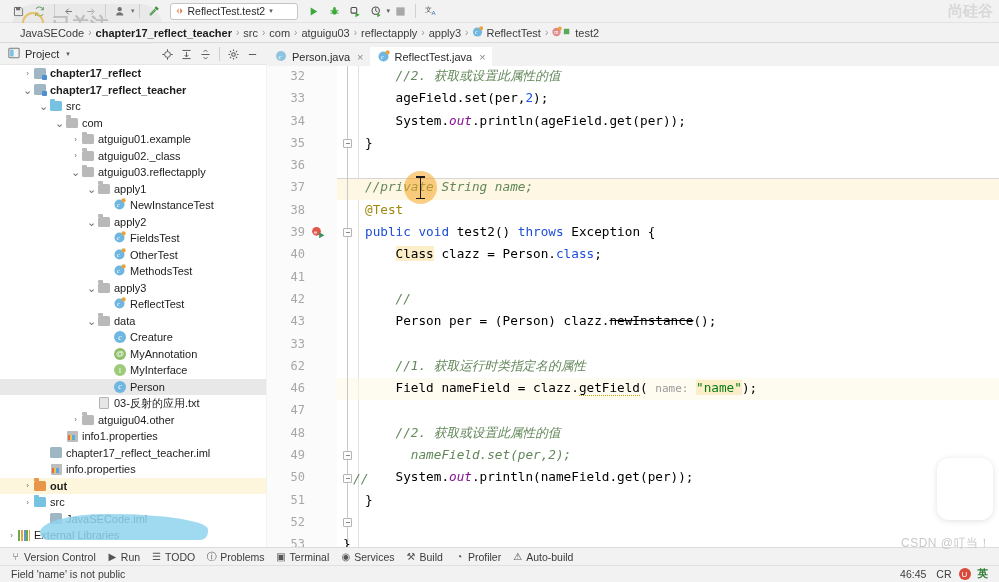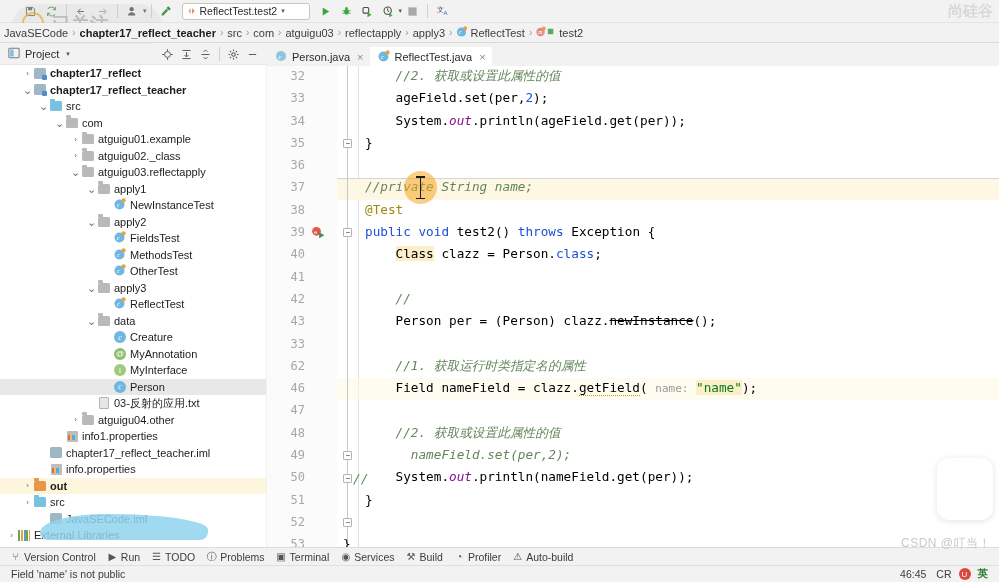--- a/index.html
+++ b/index.html
@@ -17,21 +17,21 @@
     background: #f2f2f2;
     overflow: hidden;
   }
 
   
   .toolbar {
     position: absolute; left: 0; top: 0; width: 999px; height: 23px;
     background: #f2f2f2;
     border-bottom: 1px solid #e3e3e3;
     display: flex; align-items: center;
-    padding-left: 20px;
+    padding-left: 8px;
   }
   .tb-ico {
     width: 21px; height: 21px;
     display: flex; align-items: center; justify-content: center;
     color: #5a5a5a; font-size: 12px;
     flex: none;
   }
   .tb-sep { width: 1px; height: 14px; background: #d0d0d0; margin: 0 4px; flex:none; }
   .runcfg {
     height: 17px; min-width: 128px;
@@ -45,21 +45,21 @@
     display: flex; align-items: center; justify-content: center;
   }
   .caret { font-size: 7px; color: #5a5a5a; }
 
   
   .crumbbar {
     position: absolute; left: 0; top: 23px; width: 999px; height: 20px;
     background: #f2f2f2; border-bottom: 1px solid #dadada;
     display: flex; align-items: center;
     font-size: 11px; color: #3c3c3c;
-    padding-left: 0px; white-space: nowrap; overflow: hidden;
+    padding-left: 16px; white-space: nowrap; overflow: hidden;
   }
   .crumb { padding: 0 4px; display:flex; align-items:center; gap:3px; }
   .crumb.bold { font-weight: bold; color: #1c1c1c; }
   .crumb-sep { color: #9a9a9a; font-size: 10px; }
 
   
   .proj-header {
     position: absolute; left: 0; top: 44px; width: 266px; height: 21px;
     background: #f2f2f2; display: flex; align-items: center;
     padding: 0 4px 0 8px; border-bottom: 1px solid #e6e6e6;
@@ -570,32 +570,32 @@
       </div>
       <div class="trow" style="padding-left: 102px;">
         <span class="twist"></span>
         <span class="ticon">
           <span><svg width="12" height="12" viewBox="0 0 12 12">
               <circle cx="5.5" cy="6.5" r="5" fill="#6fb7e0"></circle>
               <text x="3" y="9" font-size="6.5" fill="#fff" font-family="serif" font-style="italic">c</text>
               <circle cx="9.6" cy="2.4" r="2.1" fill="#e8a33d"></circle>
             </svg></span>
         </span>
-        <span class="tlabel">MethodsTest</span>
+        <span class="tlabel">OtherTest</span>
       </div>
       <div class="trow" style="padding-left: 102px;">
         <span class="twist"></span>
         <span class="ticon">
           <span><svg width="12" height="12" viewBox="0 0 12 12">
               <circle cx="5.5" cy="6.5" r="5" fill="#6fb7e0"></circle>
               <text x="3" y="9" font-size="6.5" fill="#fff" font-family="serif" font-style="italic">c</text>
               <circle cx="9.6" cy="2.4" r="2.1" fill="#e8a33d"></circle>
             </svg></span>
         </span>
-        <span class="tlabel">OtherTest</span>
+        <span class="tlabel">MethodsTest</span>
       </div>
       <div class="trow" style="padding-left: 86px;">
         <span class="twist" style="font-size: 11px; line-height: 6px;">⌄</span>
         <span class="ticon">
           <span class="ico-folder"></span>
         </span>
         <span class="tlabel">apply3</span>
       </div>
       <div class="trow" style="padding-left: 102px;">
         <span class="twist"></span>

